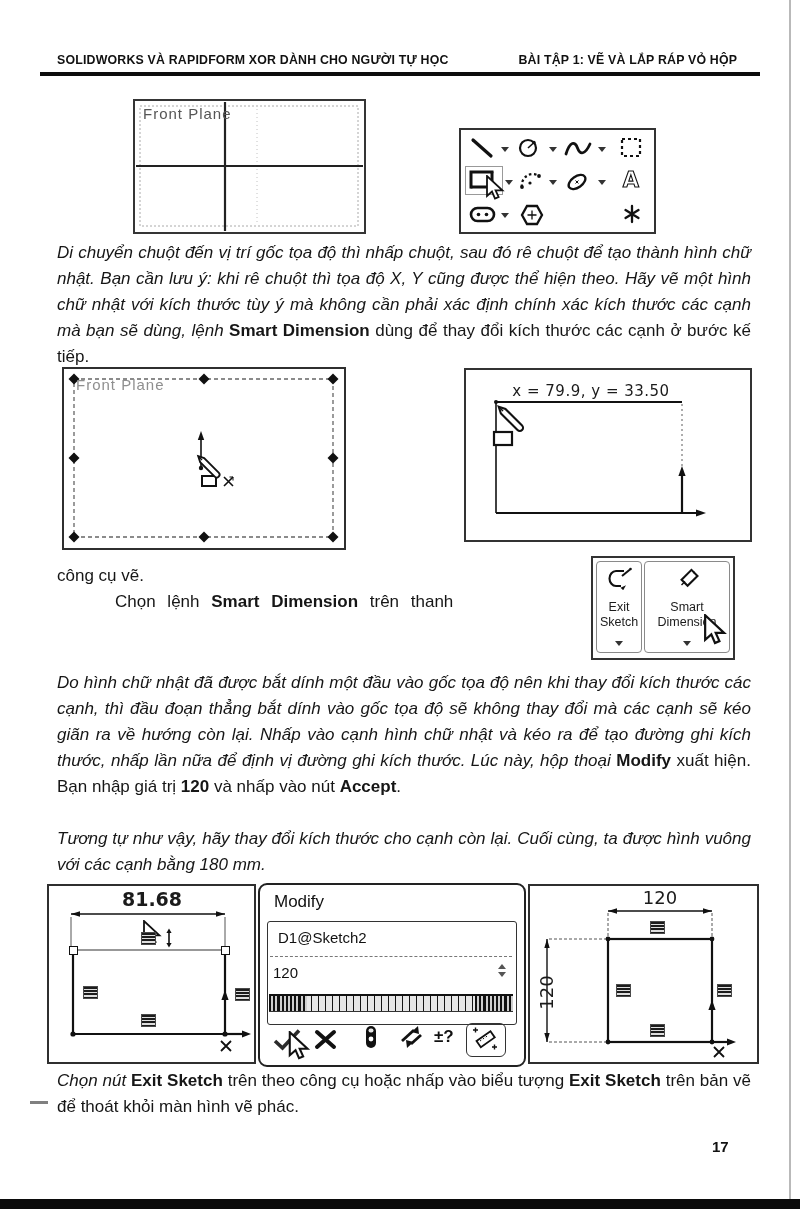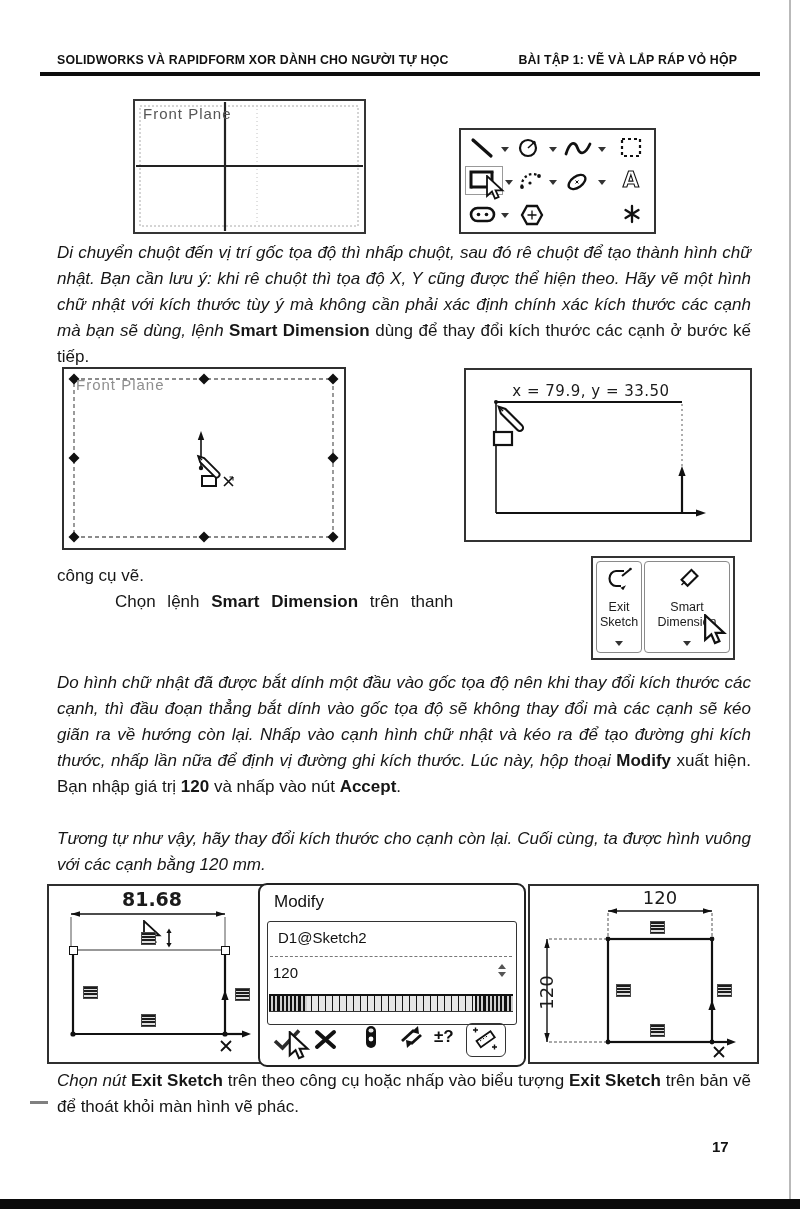--- a/index.html
+++ b/index.html
@@ -208,23 +208,23 @@
     <span class="tool-lbl" style="top:38px;">Smart Dimension</span>
     <span class="caret" style="left:38px;top:79px;"></span>
     <svg width="28" height="32" viewBox="0 0 11 13" style="position:absolute;left:56px;top:52px;">
       <path d="M1.5,0.5 L1.5,10.5 L4,8.3 L5.5,11.8 L7.3,11 L5.8,7.7 L9.2,7.7 Z" fill="#fff" stroke="#111" stroke-width="0.9"></path>
       </svg>
   </div>
 </div>
 
 <p class="bodytxt" style="left:57px;top:670px;width:694px;"><span class="indent">Do hình chữ nhật đã được bắt dính một đầu vào gốc tọa độ nên khi thay đổi kích thước các cạnh, thì đầu đoạn thẳng bắt dính vào gốc tọa độ sẽ không thay đổi mà các cạnh sẽ kéo giãn ra về hướng còn lại. Nhấp vào cạnh hình chữ nhật và kéo ra để tạo đường ghi kích thước, nhấp lần nữa để định vị đường ghi kích thước. Lúc này, hộp thoại </span><b>Modify</b><span> xuất hiện. Bạn nhập giá trị </span><b>120</b><span> và nhấp vào nút </span><b>Accept</b><span>.</span></p>
 
-<p class="bodytxt" style="left:57px;top:826px;width:694px;"><span class="indent">Tương tự như vậy, hãy thay đổi kích thước cho cạnh còn lại. Cuối cùng, ta được hình vuông với các cạnh bằng 120 mm.</span></p>
-
-<div class="fig" style="left:47px;top:884px;width:205px;height:176px;border:2.5px solid #2f2f2f;padding-left:8px;">
+<p class="bodytxt" style="left:57px;top:826px;width:694px;"><span class="indent">Tương tự như vậy, hãy thay đổi kích thước cho cạnh còn lại. Cuối cùng, ta được hình vuông với các cạnh bằng 180 mm.</span></p>
+
+<div class="fig" style="left:47px;top:884px;width:205px;height:176px;border:2.5px solid #2f2f2f;">
   <svg width="205" height="176" style="position:absolute;left:0;top:0;">
     <line x1="22" y1="28" x2="176" y2="28" stroke="#111" stroke-width="1.4"></line>
     <polygon points="22,28 31,25.3 31,30.7" fill="#111"></polygon>
       <polygon points="176,28 167,25.3 167,30.7" fill="#111"></polygon>
     <line x1="22" y1="31" x2="22" y2="62" stroke="#555" stroke-width="1"></line>
     <line x1="176" y1="31" x2="176" y2="62" stroke="#555" stroke-width="1"></line>
     <line x1="24" y1="64" x2="176" y2="64" stroke="#333" stroke-width="1.2"></line>
     <line x1="24" y1="64" x2="24" y2="148" stroke="#111" stroke-width="2.2"></line>
     <line x1="24" y1="148" x2="176" y2="148" stroke="#111" stroke-width="2.2"></line>
     <line x1="176" y1="64" x2="176" y2="148" stroke="#111" stroke-width="2.2"></line>

